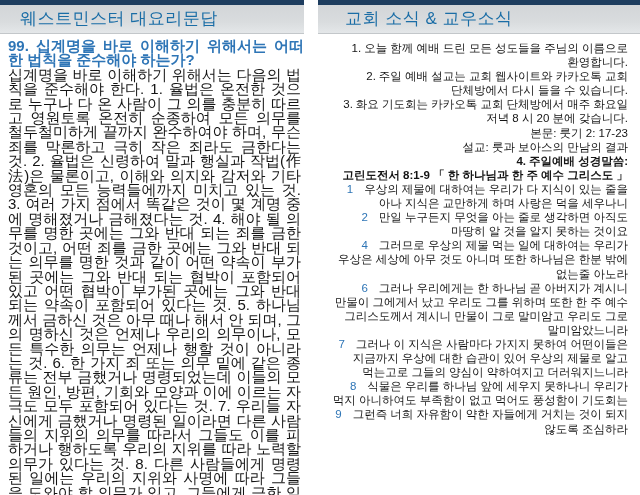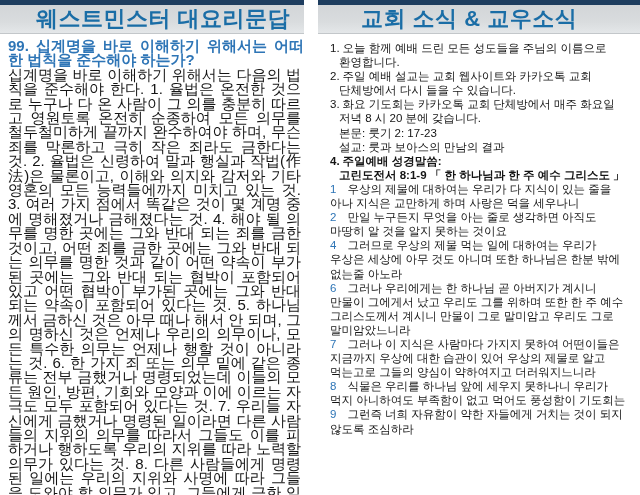--- a/index.html
+++ b/index.html
@@ -13,43 +13,43 @@
   
   .hdr-bar{
     position:absolute;top:0;height:34px;box-sizing:border-box;
     border-top:5px solid #1e3d5f;
     background:linear-gradient(to bottom,#d2d5d8 0%,#d9dcde 60%,#e4e7e9 100%);
     border-bottom:1px solid #c3c7ca;
   }
   .hdr-bar.left{left:0;width:304px;}
   .hdr-bar.right{left:318px;width:350px;}
   .hdr-title{
-    display:block;font-size:22px;font-weight:bold;color:#1a6da6;
-    line-height:28px;letter-spacing:0.5px;white-space:nowrap;margin-left:16px;
+    display:block;font-size:17px;font-weight:normal;color:#1a6da6;
+    line-height:28px;letter-spacing:0.5px;white-space:nowrap;
   }
   .hdr-bar.left .hdr-title{padding-left:20px;}
   .hdr-bar.right .hdr-title{padding-left:27px;}
 
   
   .col-left{
     position:absolute;left:8px;top:39px;width:296px;
     font-size:15px;line-height:14.4px;color:#141414;
     text-align:justify;word-break:break-all;
   }
   .q-heading{
     color:#2e75b6;font-weight:bold;margin:0;
   }
   .q-body{margin:0 3px 0 0;}
   .q-gap{height:13px;}
 
   
   .col-right{
     position:absolute;left:330px;top:41px;width:298px;
     font-size:11.5px;line-height:14.1px;color:#141414;
-    text-align:left;word-break:keep-all;
+    text-align:right;word-break:keep-all;
   }
   .news-item{padding-left:9px;text-indent:-9px;}
   .sub-line{padding-left:9px;}
   .bold{font-weight:bold;}
   .news-num{margin-right:3px;}
   .verse{padding-left:0;}
   .verse-num{color:#2e75b6;margin-right:11px;}
 </style>
 </head>
 <body>

